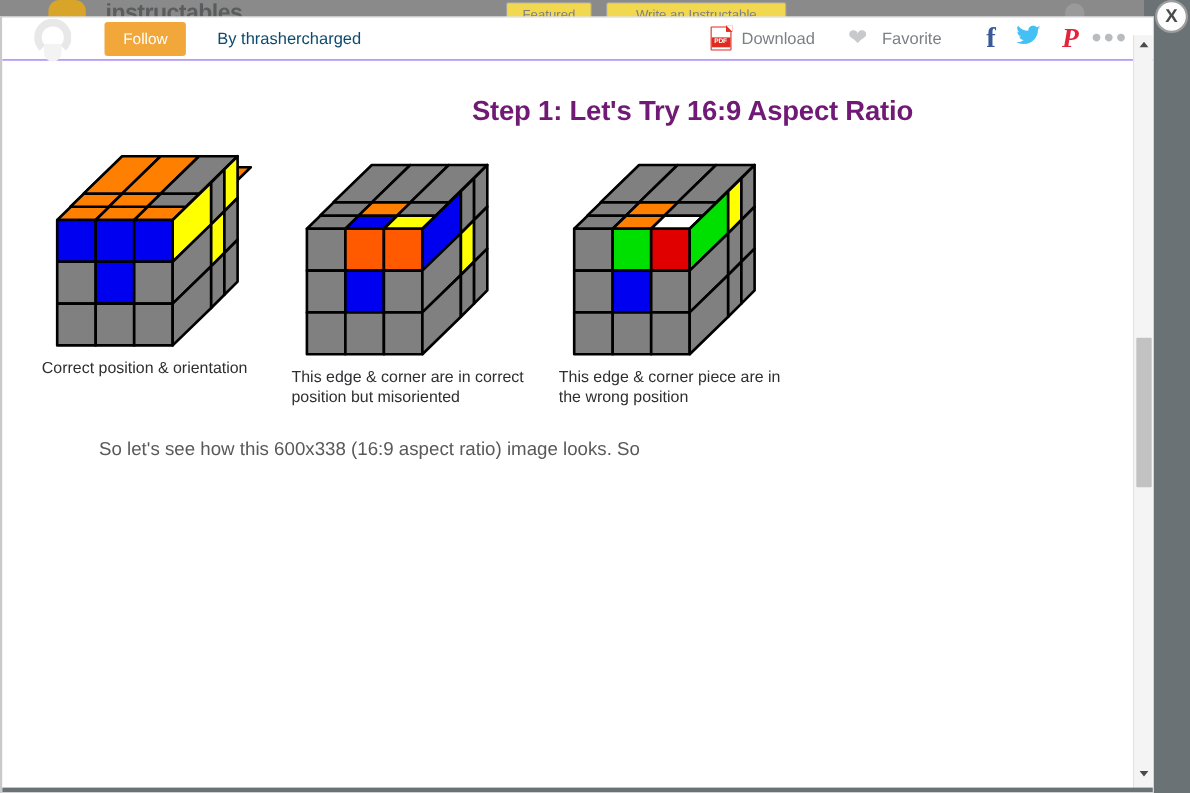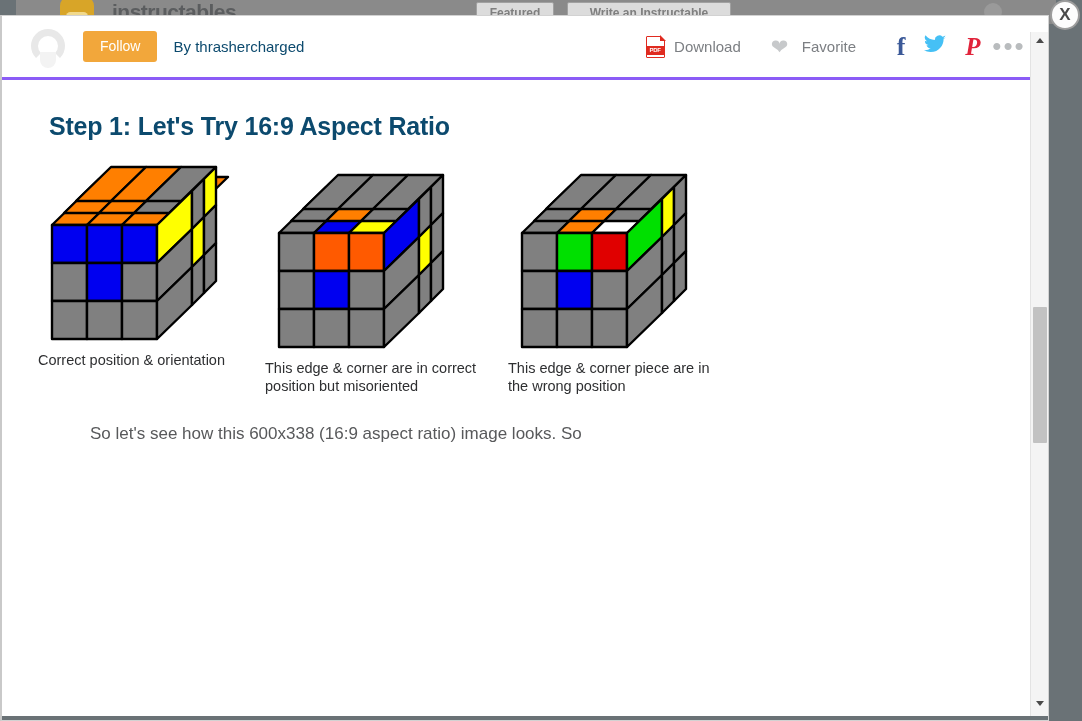--- a/index.html
+++ b/index.html
@@ -9,23 +9,23 @@
     font-family: "Liberation Sans", sans-serif;
     background: #6a7276;
   }
 
   
   #bg-site {
     position: absolute; inset: 0;
     background: #6a7276;
   }
   #bg-nav {
-    position: absolute; left: 16px; top: 0; width: 1040px; height: 24px;
+    position: absolute; left: 0; top: 0; width: 1040px; height: 24px;
     background: #8a8a8a;
-    display: flex; align-items: center;
+    display: flex; 
     overflow: hidden;
   }
   #bg-robot {
     width: 46px; height: 30px; margin-left: 38px; margin-top: 2px;
     position: relative;
   }
   #bg-robot .head {
     position: absolute; left: 6px; top: -2px; width: 34px; height: 26px;
     background: #d8a528; border-radius: 10px 10px 6px 6px;
   }
@@ -51,50 +51,50 @@
   #bg-search .mag {
     position: absolute; right: 0; top: 0; width: 34px; height: 20px;
     background: #888; display: flex; align-items: center; justify-content: center;
   }
   #bg-search .mag .ring {
     width: 10px; height: 10px; border: 2px solid #a5a5a5; border-radius: 50%;
     position: relative;
   }
   .bg-btn {
     position: absolute; top: 2px; height: 22px;
-    background: #e5e5e5; border: 1px solid #a4a4a4; border-radius: 2px;
+    background: #fde047; border: 1px solid #a4a4a4; border-radius: 2px;
     display: flex; align-items: center; justify-content: center;
     font-size: 12px; color: #7e7e7e;
     opacity: .9;
-    font-weight: bold;
   }
   #bg-btn-featured { left: 460px; width: 78px; }
   #bg-btn-write    { left: 551px; width: 164px; }
   #bg-user {
     position: absolute; left: 968px; top: 3px; width: 18px; height: 18px;
     border-radius: 50%; background: #9a9a9a;
   }
 
   
   #modal {
     position: absolute; left: 0; top: 15px; width: 1049px; height: 706px;
     background: #ffffff;
     border: 1px solid #d2d2d2;
     border-left: 2px solid #c9c9c9;
     overflow: hidden;
   }
 
   
   #author-bar {
     position: relative;
-    height: 64px;
-    border-bottom: 3px solid #8b5cf6;
+    height: 39px;
+    border-bottom: 1px solid #8b5cf6;
     display: flex; align-items: center;
     padding: 0 22px 0 24px;
     background: #fff;
+    gap: 12px;
   }
   #avatar {
     width: 44px; height: 44px; flex: 0 0 44px;
     position: relative; overflow: hidden;
   }
   #avatar .ring {
     position: absolute; left: 5px; top: 4px;
     width: 34px; height: 34px;
     border: 7px solid #e8e8e8;
     border-radius: 50%;
@@ -173,22 +173,22 @@
     font-style: italic; font-weight: bold; line-height: 1;
   }
   #more-icon {
     width: 34px; text-align: center;
     color: #b9bcbe; font-size: 26px; letter-spacing: 2px; line-height: .6;
   }
 
   
   #content { position: relative; padding: 0 0 0 0; }
   #step-title {
-    text-align: left;
-    font-size: 25px; font-weight: bold; color: #0c4a6e;
+    text-align: right;
+    font-size: 25px; font-weight: bold; color: #701a75;
     margin-top: 32px;
     padding-right: 218px;
     letter-spacing: -.2px;
     padding-left: 47px;
   }
 
   #figure-row {
     position: relative;
     margin-top: 22px;
     padding-left: 36px;

